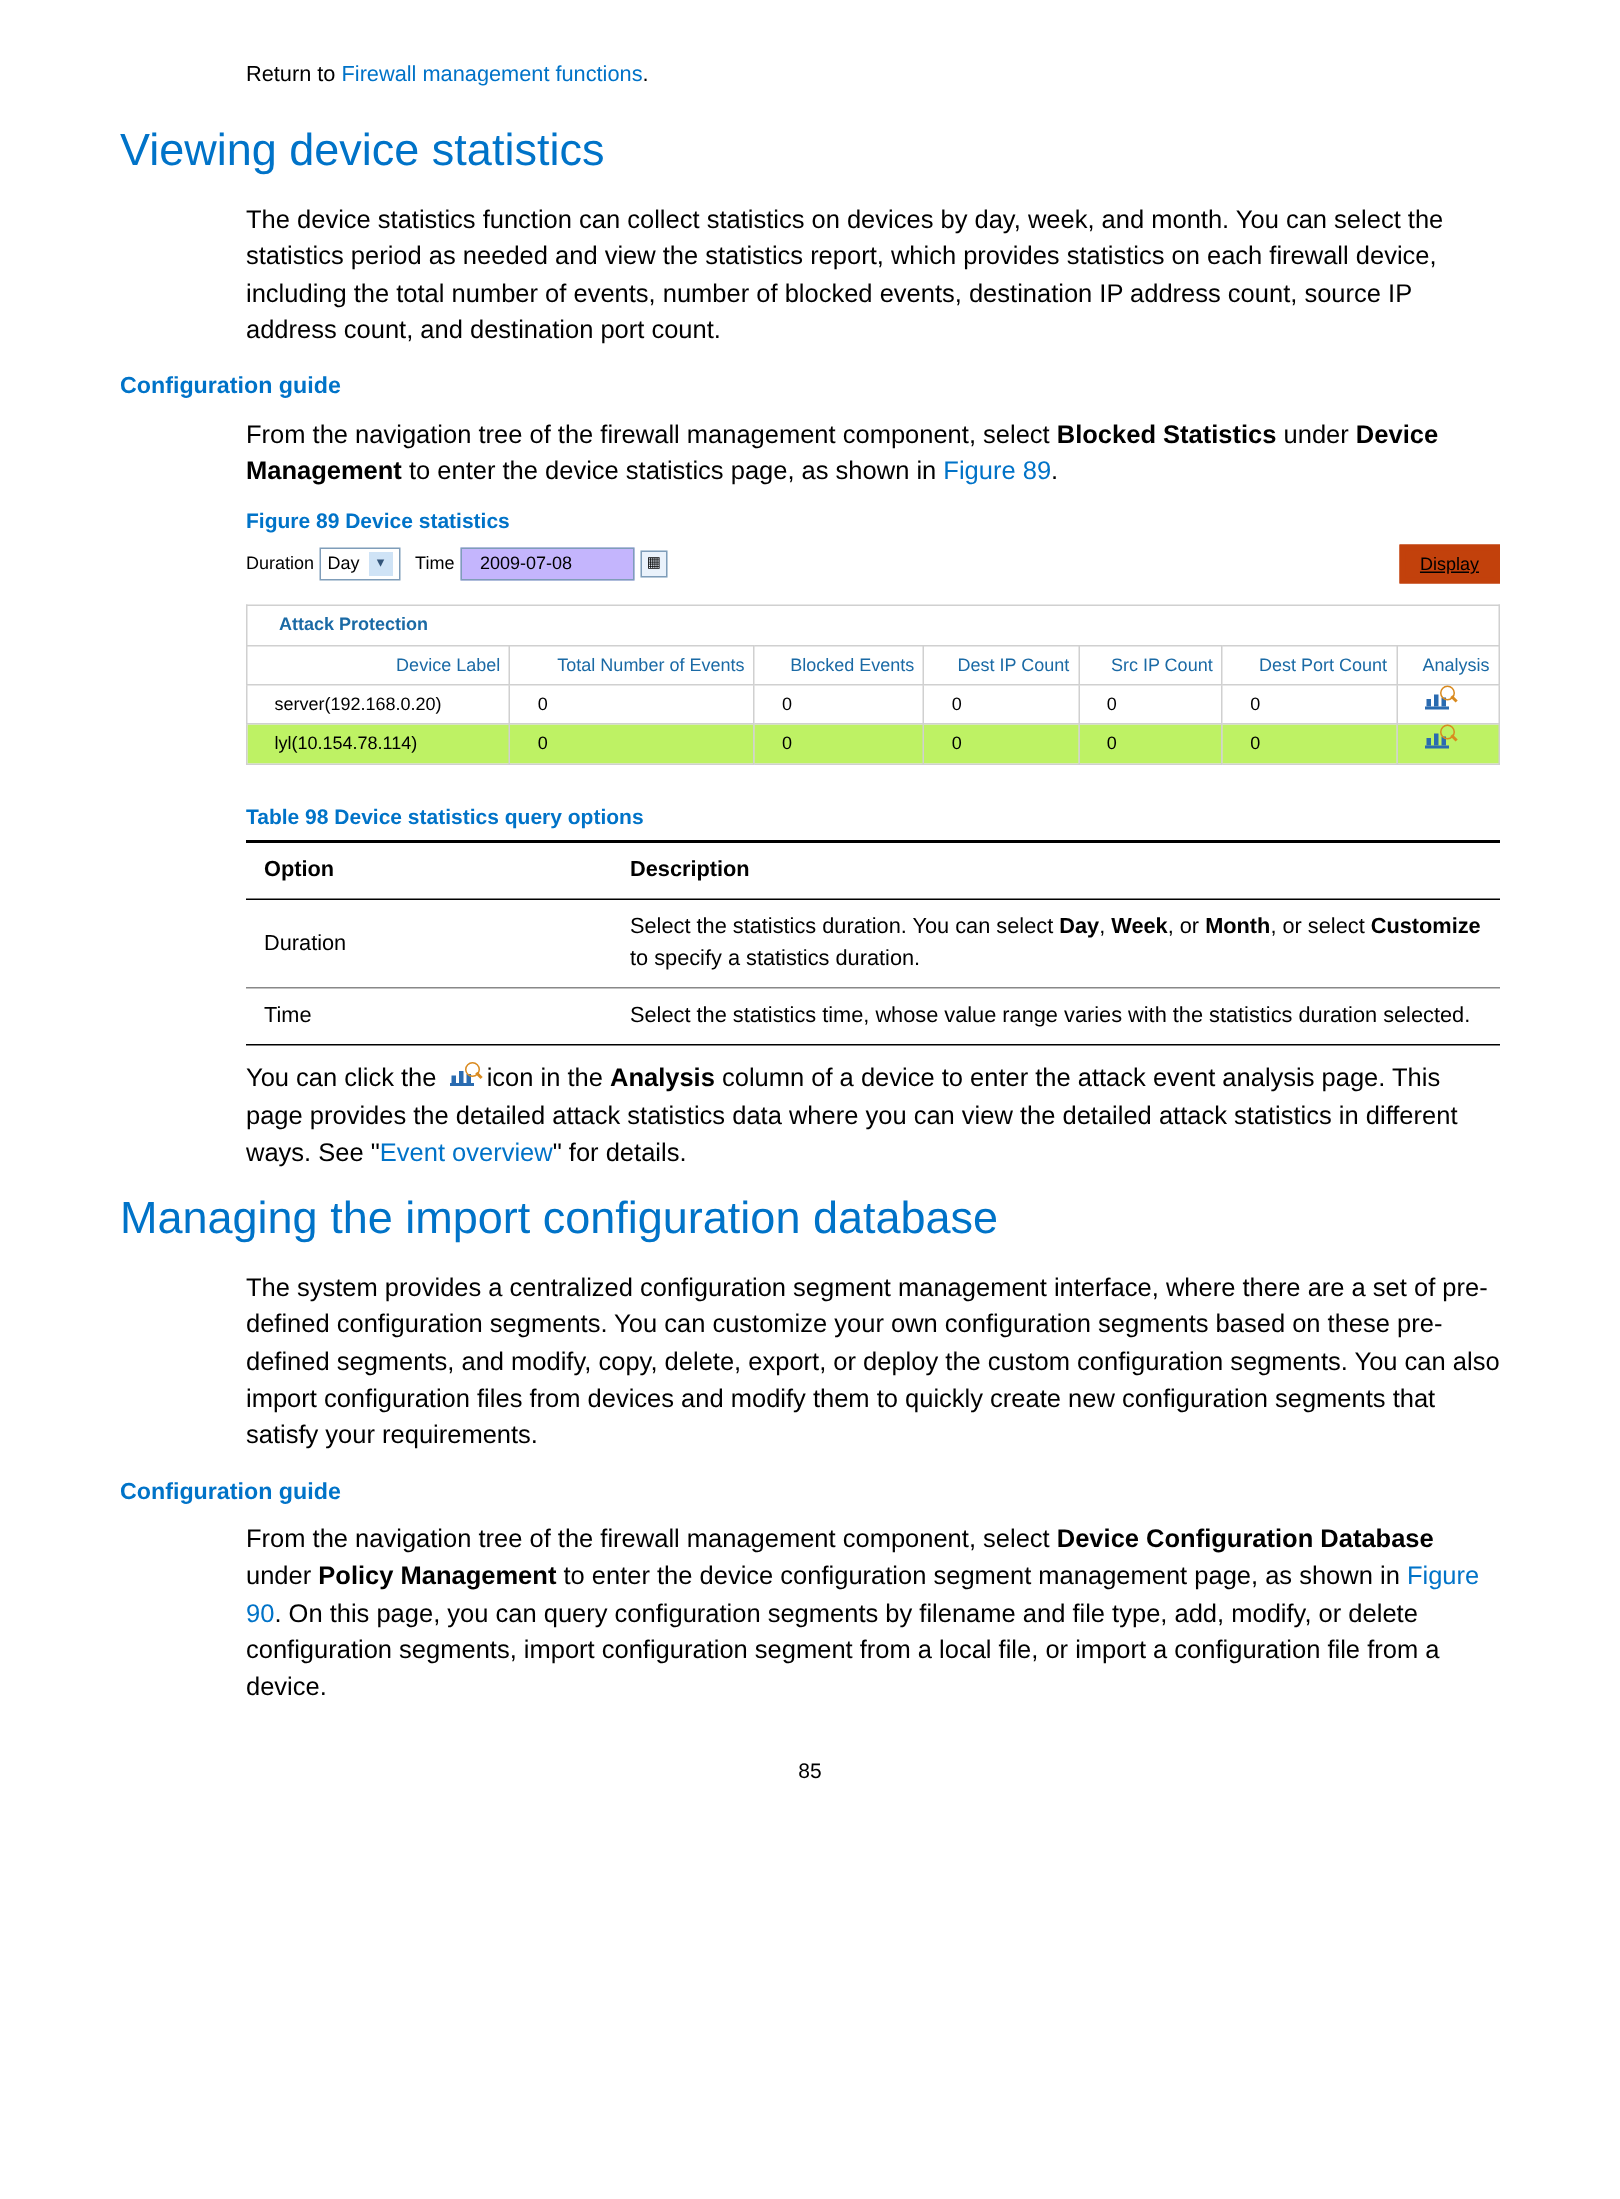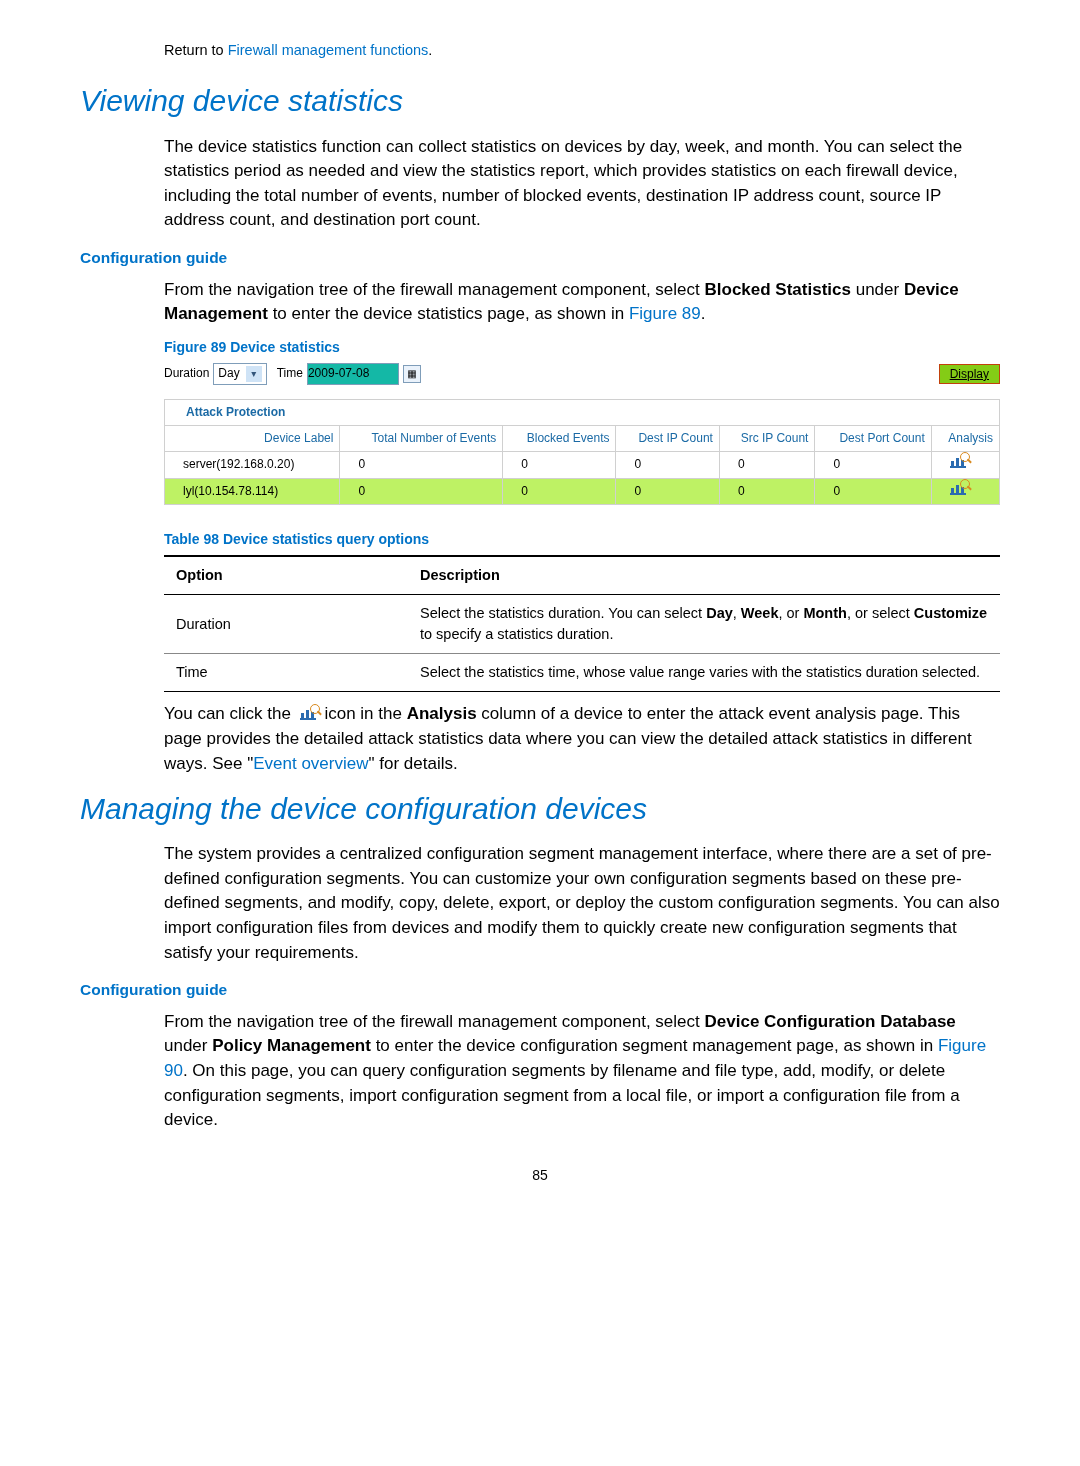--- a/index.html
+++ b/index.html
@@ -12,43 +12,42 @@
     line-height: 1.45;
   }
   .return-line { margin-left: 84px; margin-bottom: 18px; font-size: 14.5px; }
   a.link { color: #0073c8; text-decoration: none; }
   h1 {
     font-family: "Segoe UI Light", "Segoe UI", Arial, sans-serif;
     font-weight: 300;
     font-size: 30px;
     color: #0073c8;
     margin: 8px 0 12px 0;
-    font-style: italic;
   }
   p.body { margin: 0 0 10px 84px; font-size: 17px; }
   h3.sub {
     color: #0073c8;
     font-size: 15.5px;
     font-weight: 600;
     margin: 14px 0 8px 0;
   }
   .caption { color: #0073c8; font-weight:600; font-size:14px; margin: 8px 0 6px 84px; }
 
   
   .fig-wrap { margin: 6px 0 8px 84px; font-family: Tahoma, Arial, sans-serif; font-size: 12px; }
   .fig-bar { display:flex; align-items:center; gap:4px; }
   .fig-bar .lbl { color:#000; }
   .fig-select {
     border:1px solid #7f9db9; padding:1px 4px; background:#fff; display:inline-flex; align-items:center; gap:6px;
   }
   .fig-select .caret { width:16px; height:16px; background:#cfe3f6; display:inline-flex; align-items:center; justify-content:center; font-size:10px; color:#33557a; }
-  .fig-input { border:1px solid #7f9db9; padding:1px 0; background:#14b8a6; width:90px; display:inline-block; }
+  .fig-input { border:1px solid #7f9db9; padding:1px 12px; background:#c4b5fd; width:90px; display:inline-block; }
   .fig-cal { width:16px; height:16px; border:1px solid #7f9db9; background:#eaf2fb; display:inline-flex; align-items:center; justify-content:center; font-size:10px; }
   .fig-display-btn {
-    margin-left:auto; border:1px solid #c2410c; padding:2px 10px; background:#84cc16; font-size:12px; cursor:pointer;text-decoration:underline;
+    margin-left:auto; border:4px solid #c2410c; padding:2px 10px; background:#c2410c; font-size:12px; cursor:pointer;text-decoration:underline;
   }
   .section-title-box {
     margin-top:14px; border:1px solid #d0d0d0; border-bottom:none; padding:4px 21px; color:#1b6aa5; font-weight:bold;
   }
   table.fig-table { width:100%; border-collapse:collapse; font-size:12px; }
   table.fig-table th { text-align:right; color:#1b6aa5; font-weight:normal; padding:4px 6px; border:1px solid #d0d0d0; background:#fff; }
   table.fig-table td { padding:4px 18px; border-left:1px solid #d0d0d0; border-right:1px solid #d0d0d0; border-bottom:1px solid #d0d0d0; }
   tr.row-alt td { background:#bef264; }
   .chart-ico { width:16px; height:12px; display:inline-block; position:relative; }
   .chart-ico .base { position:absolute; left:0; bottom:0; width:16px; height:2px; background:#2a6bb0; }
@@ -175,21 +174,21 @@
 <p class="body">
   <span>You can click the </span>
   <span class="inline-icon">
     <span class="chart-ico">
       <span class="base"></span><span class="b1"></span><span class="b2"></span><span class="b3"></span><span class="mag"></span><span class="handle"></span>
     </span>
   </span>
   <span> icon in the </span><b>Analysis</b><span> column of a device to enter the attack event analysis page. This page provides the detailed attack statistics data where you can view the detailed attack statistics in different ways. See "</span><a href="#" class="link">Event overview</a><span>" for details.</span>
 </p>
 
-<h1>Managing the device configuration devices</h1>
+<h1>Managing the import configuration database</h1>
 
 <p class="body">The system provides a centralized configuration segment management interface, where there are a set of pre-defined configuration segments. You can customize your own configuration segments based on these pre-defined segments, and modify, copy, delete, export, or deploy the custom configuration segments. You can also import configuration files from devices and modify them to quickly create new configuration segments that satisfy your requirements.</p>
 
 <h3 class="sub">Configuration guide</h3>
 
 <p class="body">
   <span>From the navigation tree of the firewall management component, select </span><b>Device Configuration Database</b><span> under </span><b>Policy Management</b><span> to enter the device configuration segment management page, as shown in </span><a href="#" class="link">Figure 90</a><span>. On this page, you can query configuration segments by filename and file type, add, modify, or delete configuration segments, import configuration segment from a local file, or import a configuration file from a device.</span>
 </p>
 
 <div class="page-num">85</div>

